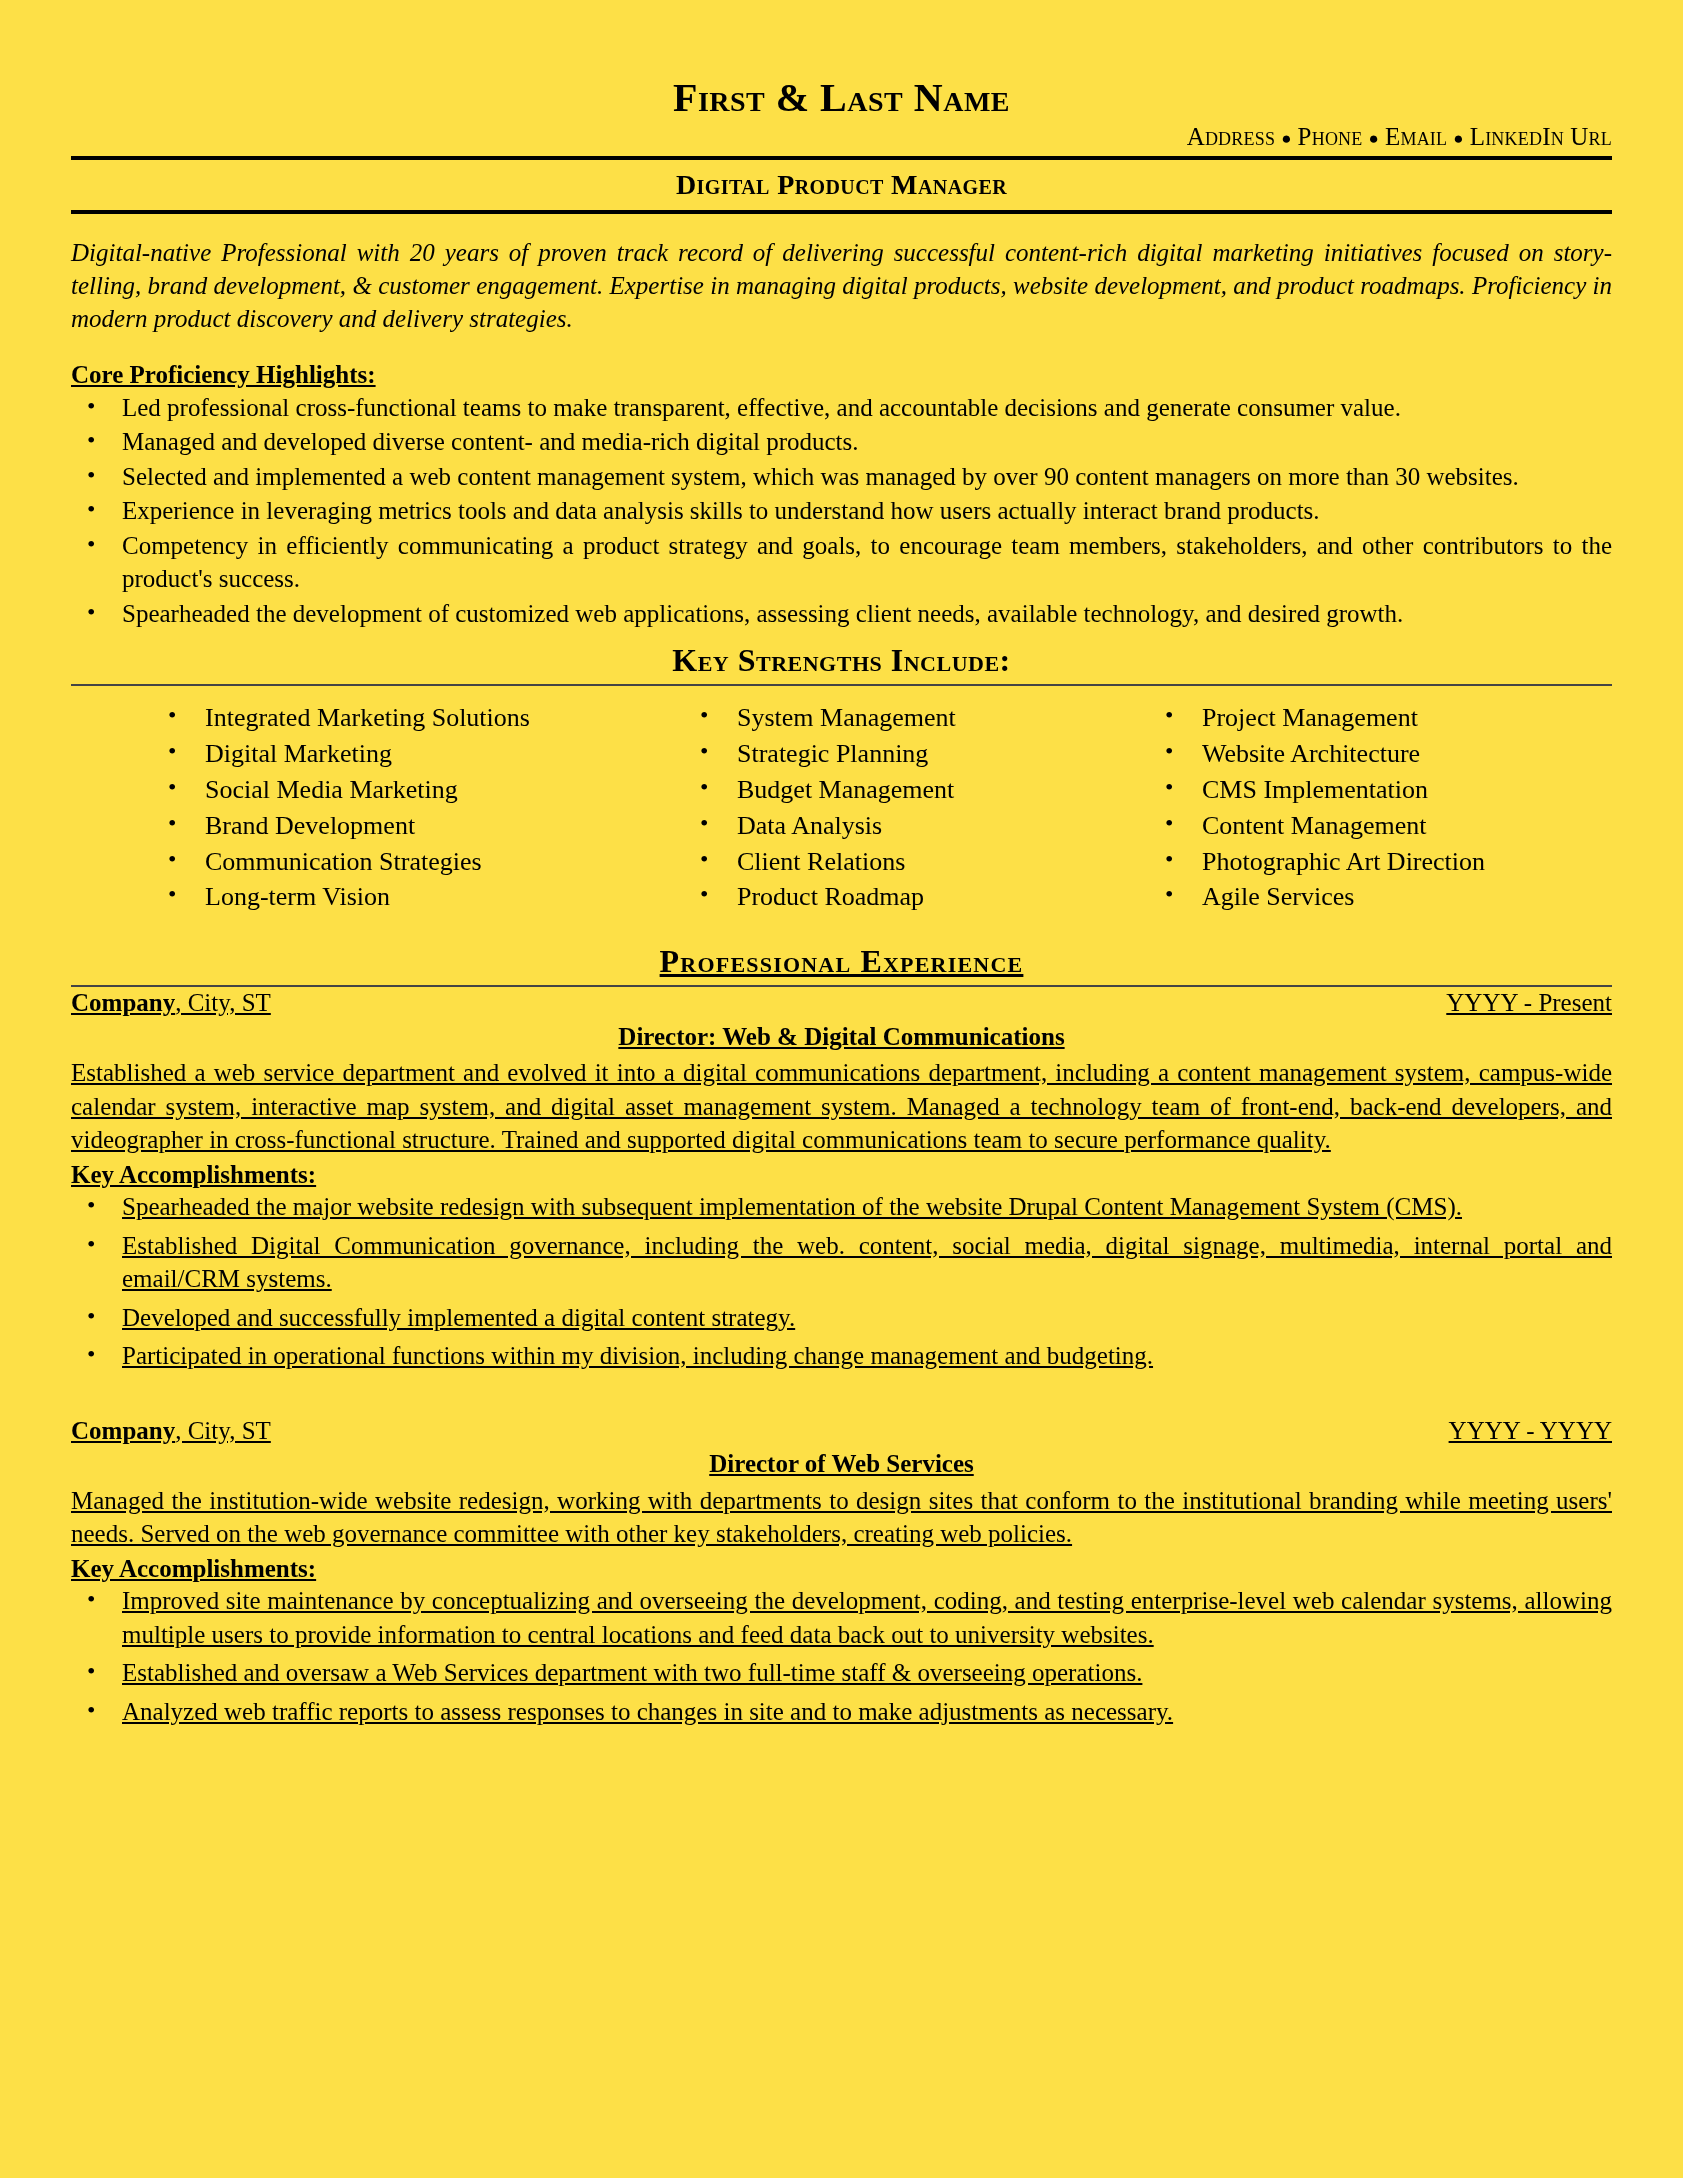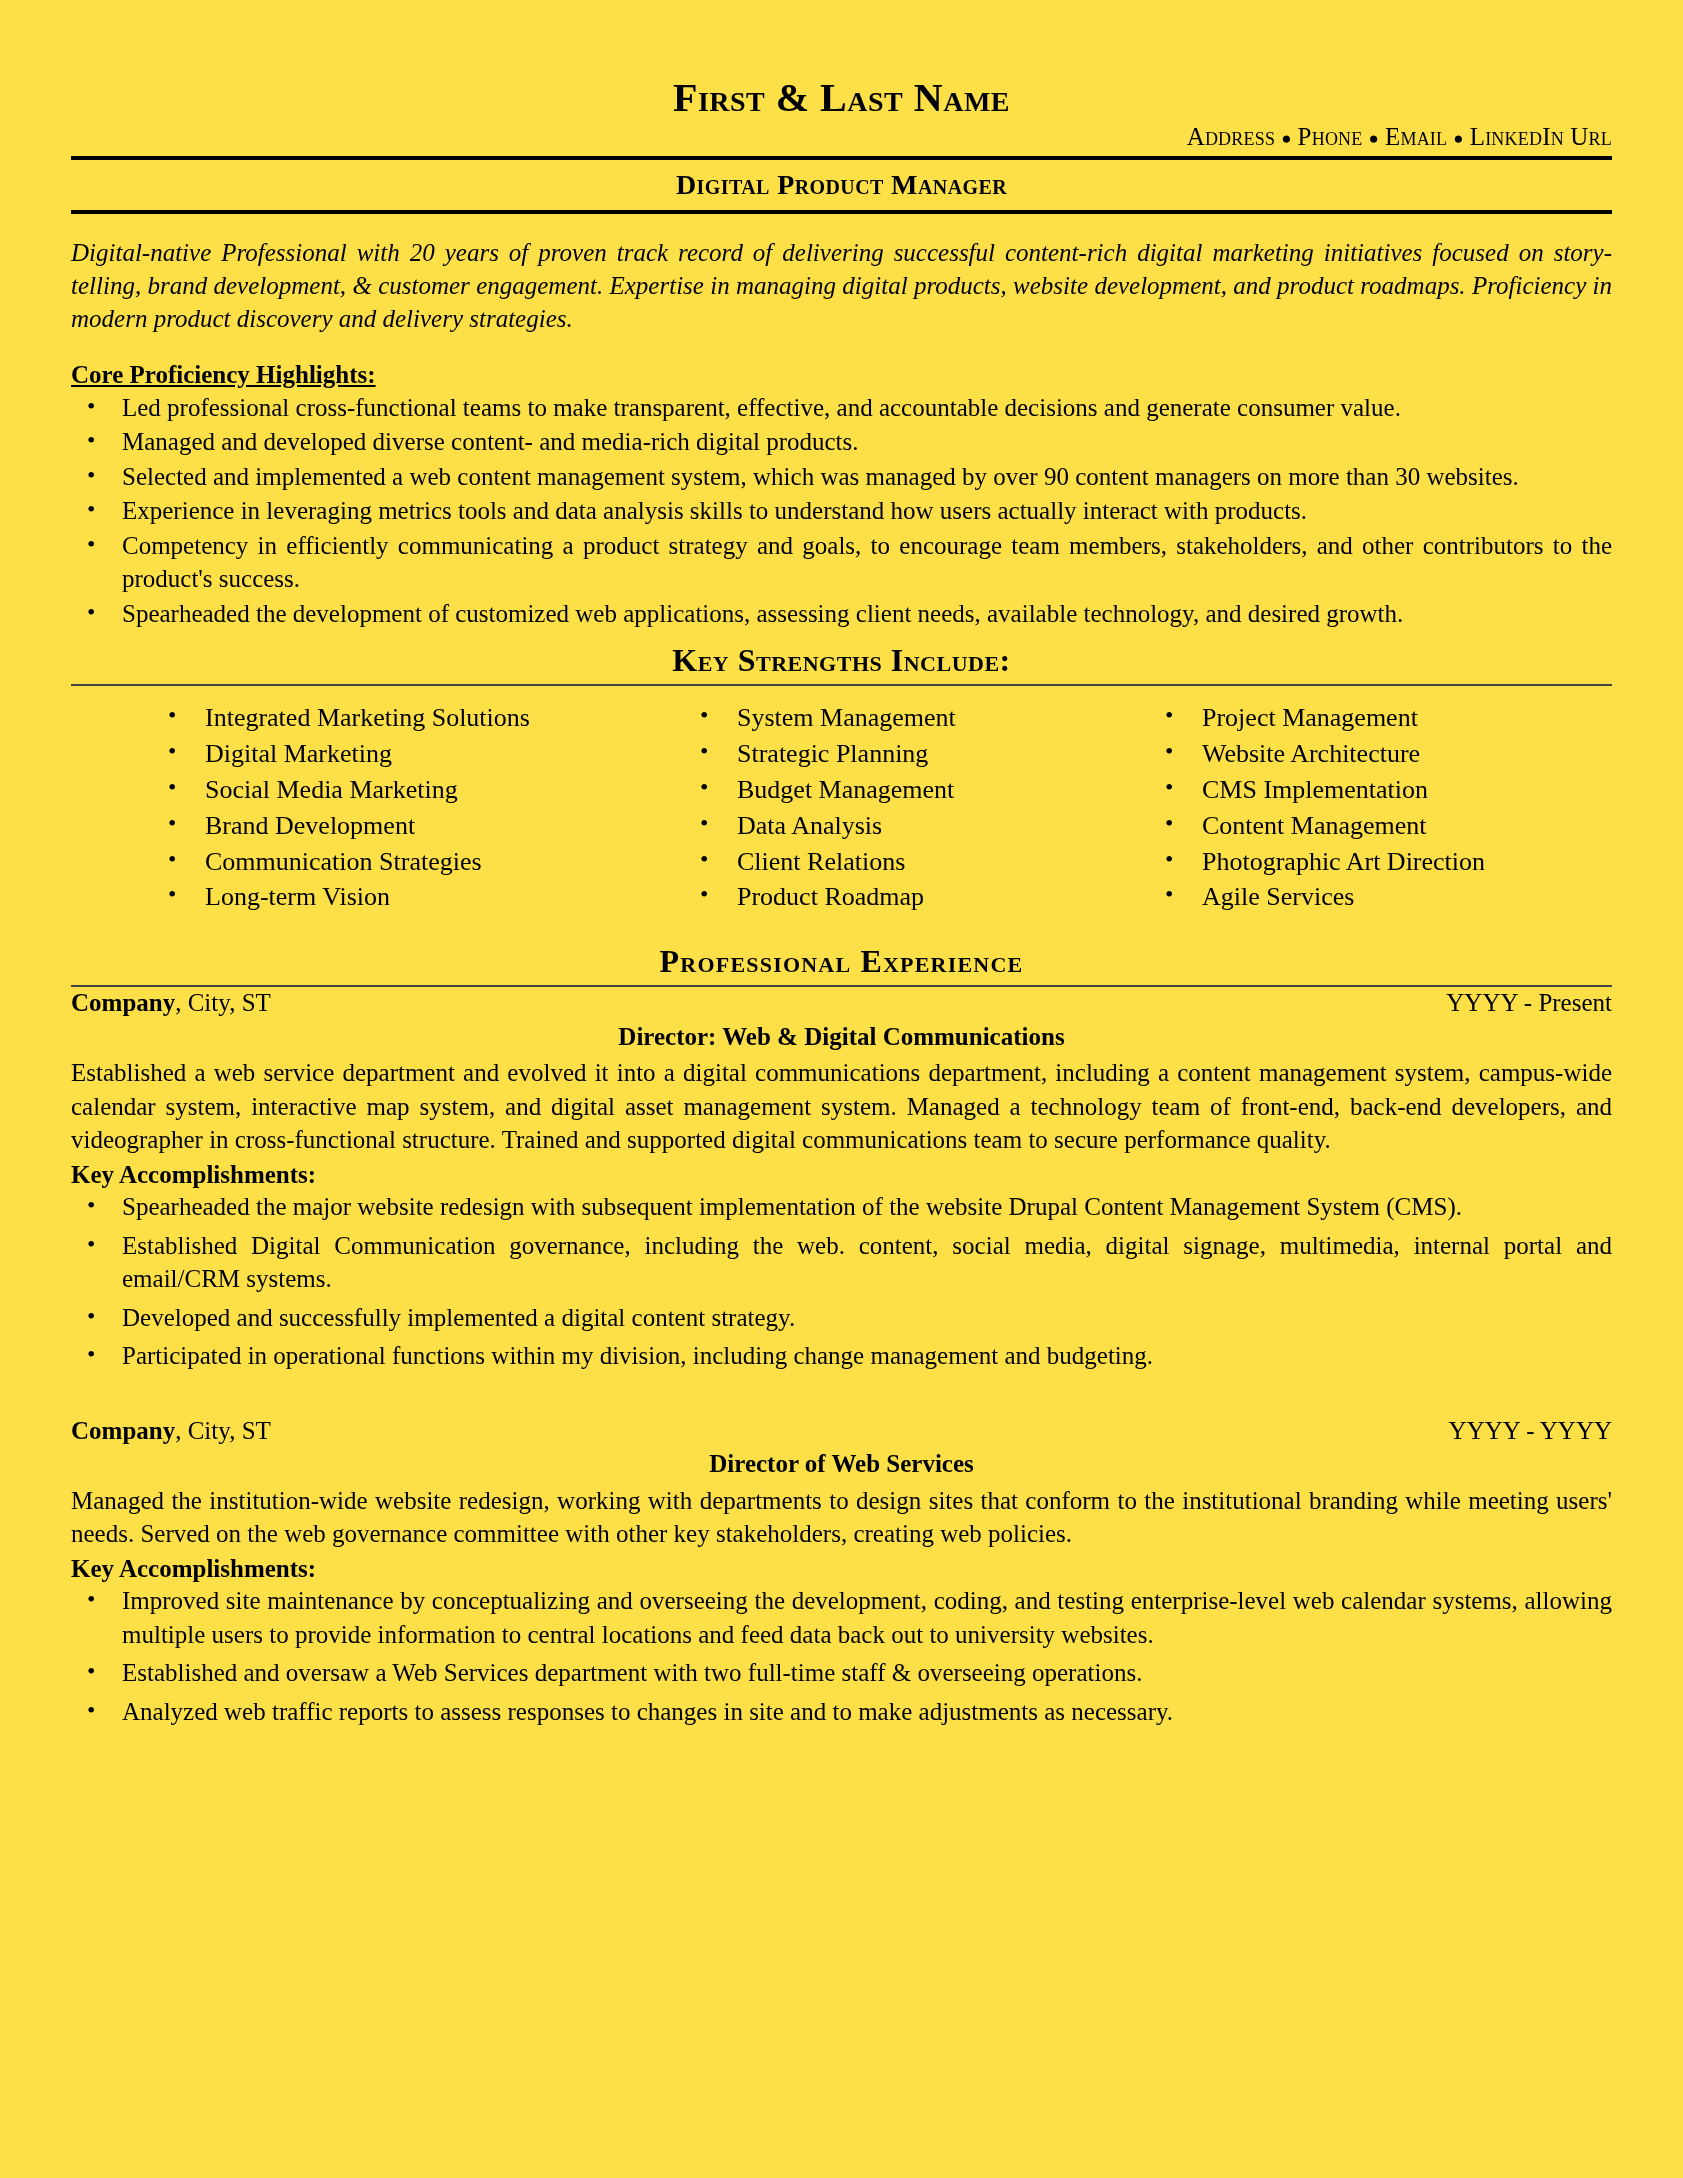--- a/index.html
+++ b/index.html
@@ -148,20 +148,21 @@
     content: "\2022";
     position: absolute;
     left: 18px;
     top: -1px;
     font-size: 24px;
   }
 
   
   .exp-section {
     margin-top: 28px;
+    text-decoration: underline;
   }
   .exp-entry {
     margin-top: 0;
   }
   .exp-entry + .exp-entry {
     margin-top: 42px;
   }
   .exp-row {
     display: flex;
     justify-content: space-between;
@@ -212,21 +213,21 @@
   </div>
 
   <p class="summary">Digital-native Professional with 20 years of proven track record of delivering successful content-rich digital marketing initiatives focused on story-telling, brand development, &amp; customer engagement. Expertise in managing digital products, website development, and product roadmaps. Proficiency in modern product discovery and delivery strategies.</p>
 
   <div>
     <div class="heading-underline">Core Proficiency Highlights:</div>
     <ul class="bullets">
       <li>Led professional cross-functional teams to make transparent, effective, and accountable decisions and generate consumer value.</li>
       <li>Managed and developed diverse content- and media-rich digital products.</li>
       <li>Selected and implemented a web content management system, which was managed by over 90 content managers on more than 30 websites.</li>
-      <li>Experience in leveraging metrics tools and data analysis skills to understand how users actually interact with products.</li>
+      <li>Experience in leveraging metrics tools and data analysis skills to understand how users actually interact brand products.</li>
       <li>Competency in efficiently communicating a product strategy and goals, to encourage team members, stakeholders, and other contributors to the product's success.</li>
       <li>Spearheaded the development of customized web applications, assessing client needs, available technology, and desired growth.</li>
     </ul>
   </div>
 
   <div>
     <div class="center-caps-header">Key Strengths Include:</div>
     <hr class="rule-thin">
     <div class="skills-grid">
       <div class="skills-col">

